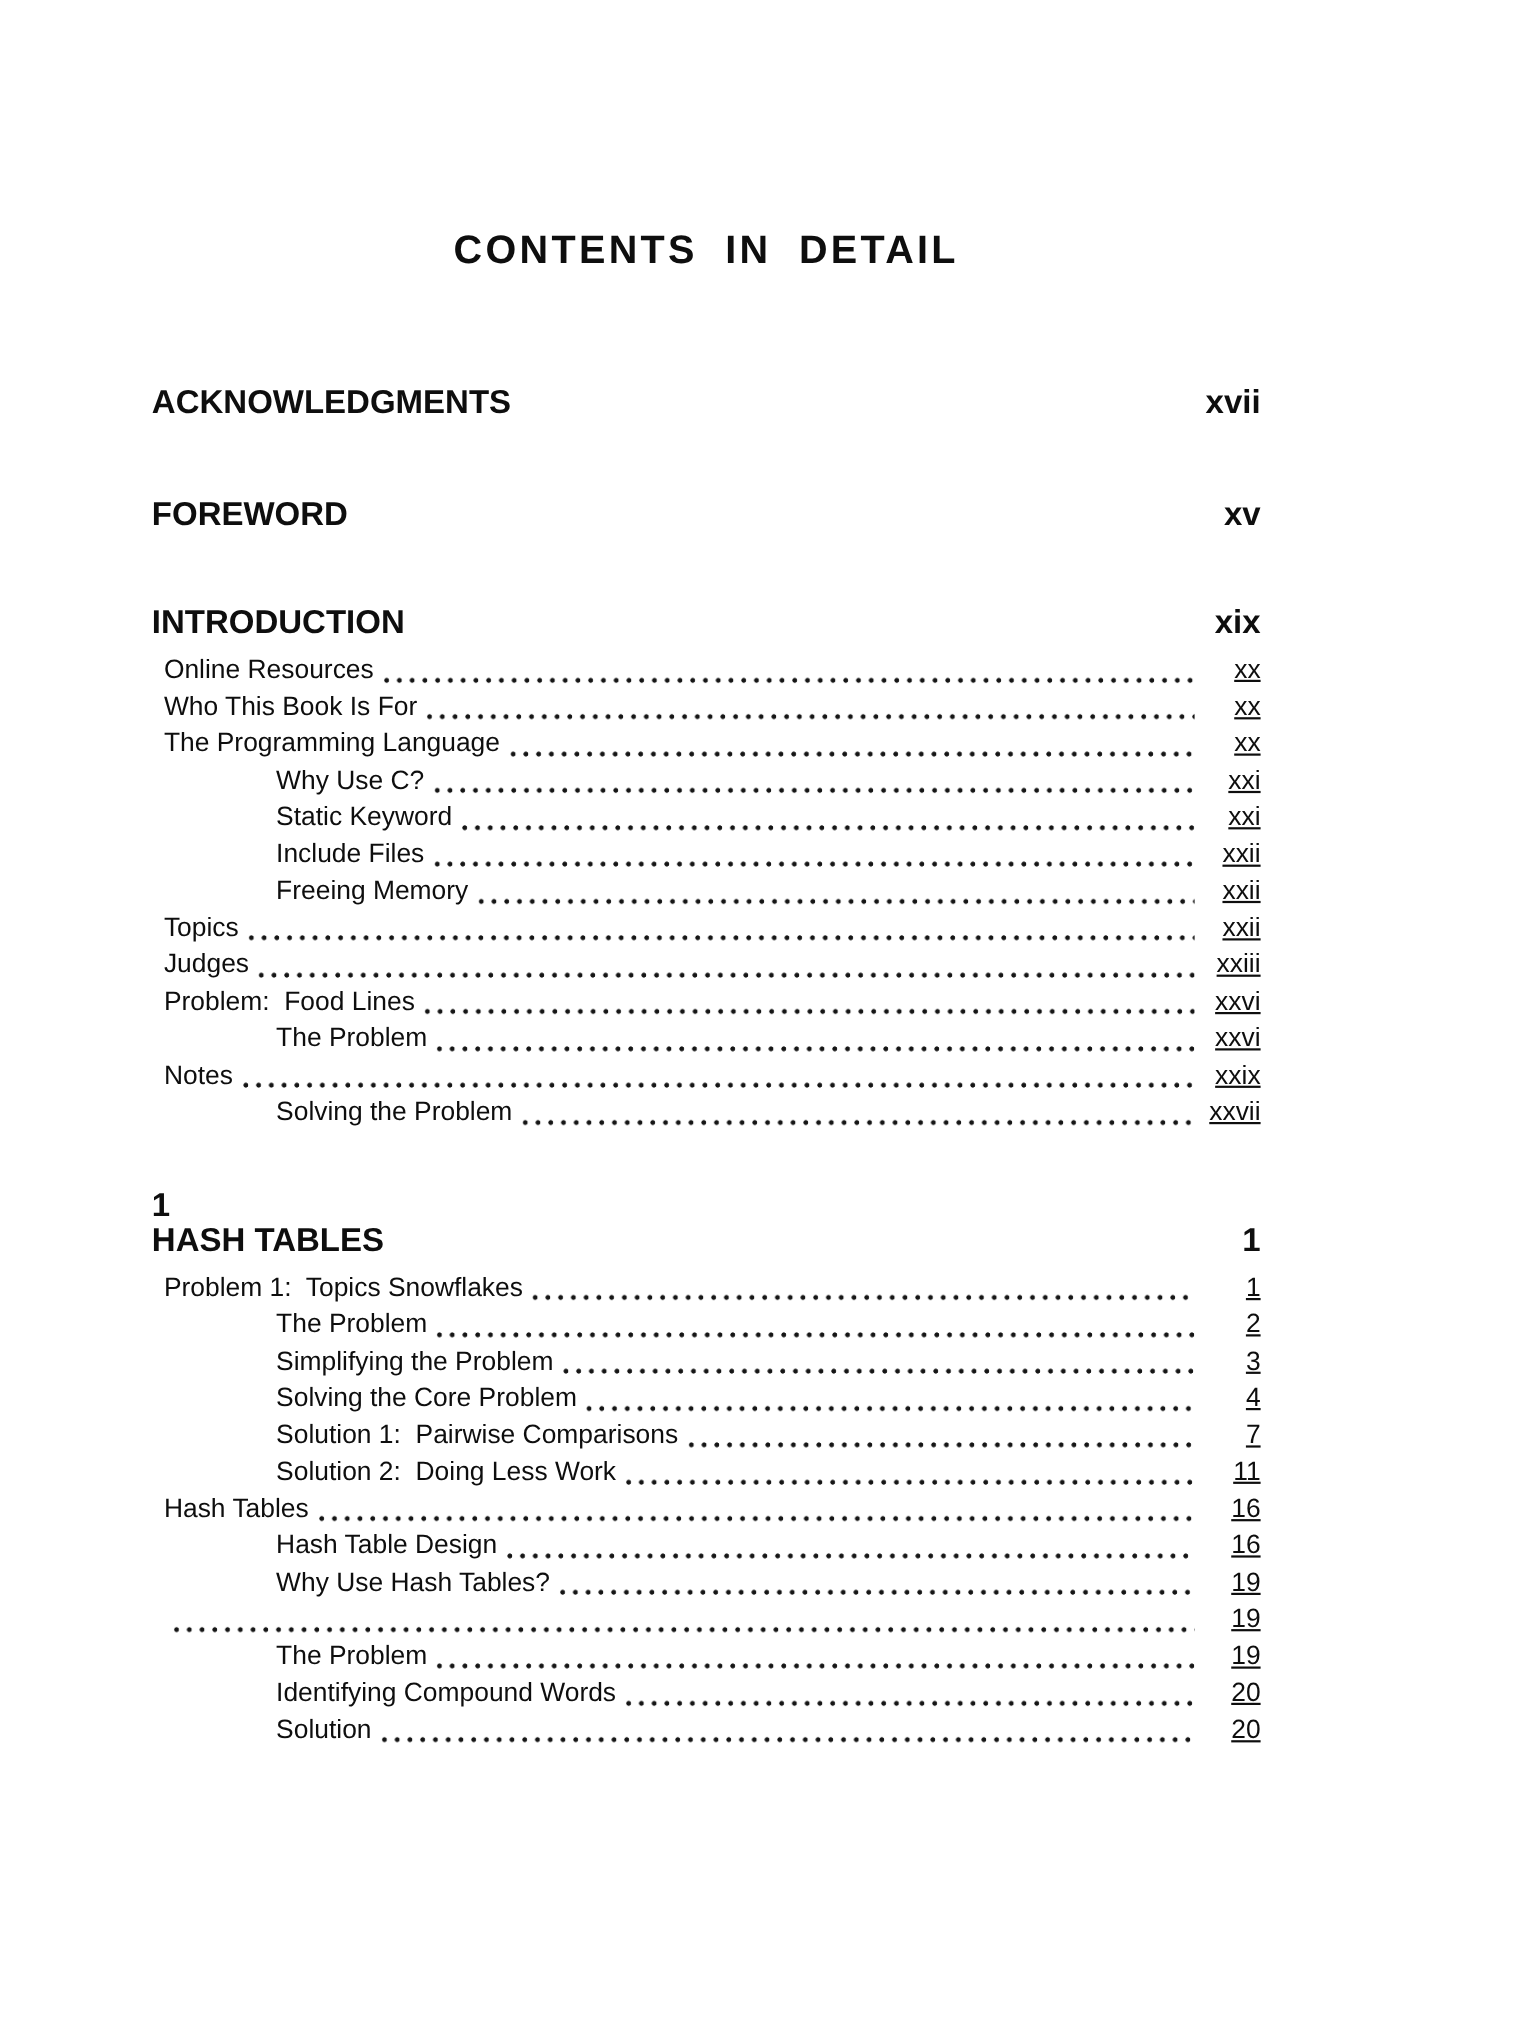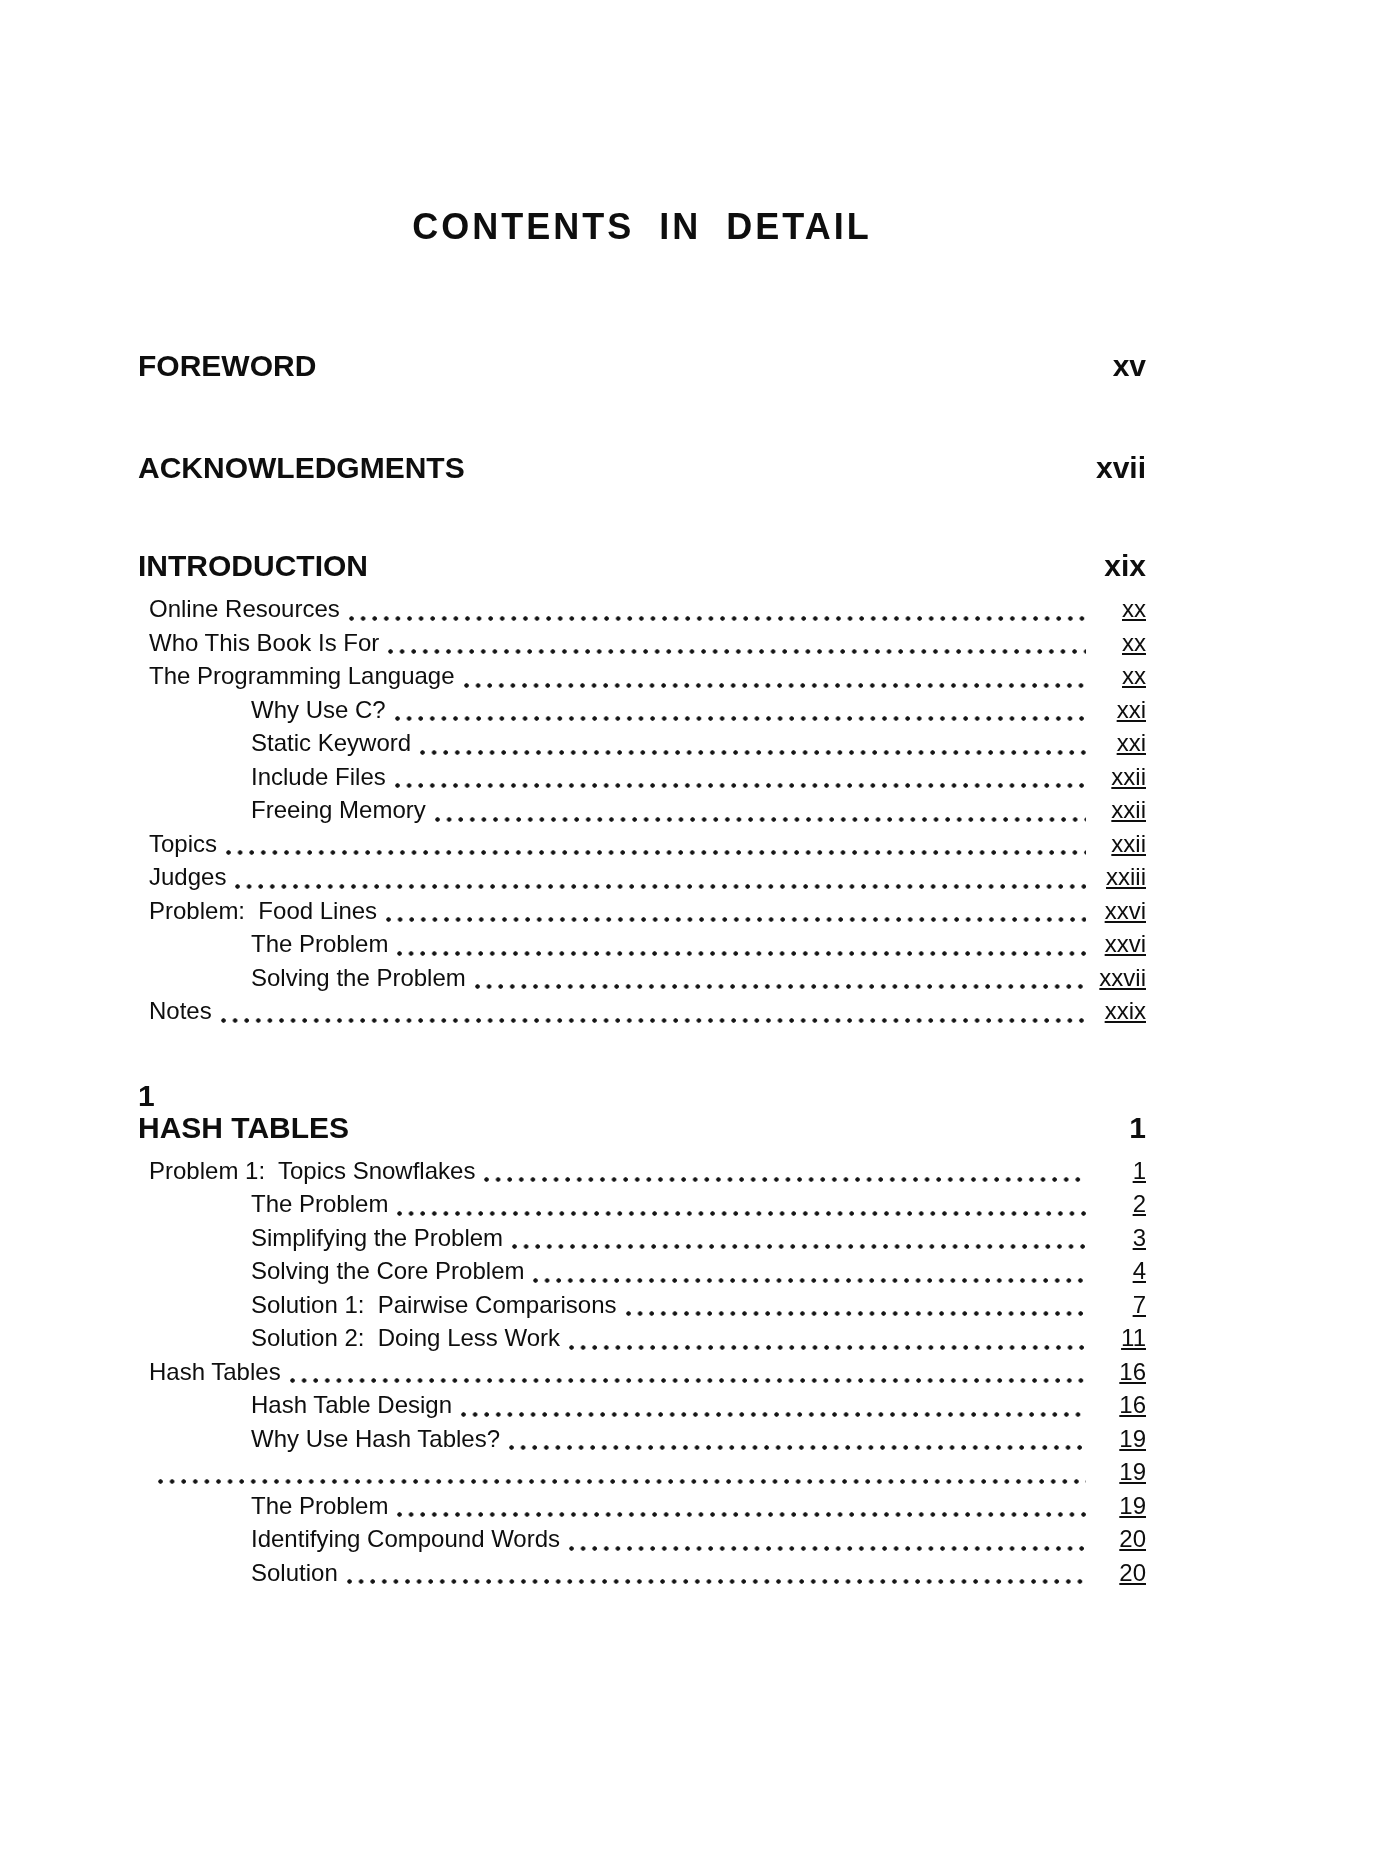--- a/index.html
+++ b/index.html
@@ -72,29 +72,29 @@
     text-decoration: underline;
   }
 </style>
 </head>
 <body>
 
 <div class="page">
   <h1 class="title">CONTENTS IN DETAIL</h1>
   <div id="front-matter">
   <div class="heading-row fm-row">
+    <span class="h-label">ACKNOWLEDGMENTS</span>
+    <span class="h-fill"></span>
+    <span class="h-page">xvii</span>
+  </div>
+
+  <div class="heading-row fm-row">
     <span class="h-label">FOREWORD</span>
     <span class="h-fill"></span>
     <span class="h-page">xv</span>
-  </div>
-
-  <div class="heading-row fm-row">
-    <span class="h-label">ACKNOWLEDGMENTS</span>
-    <span class="h-fill"></span>
-    <span class="h-page">xvii</span>
   </div>
 </div>
   <div id="sections">
   <section class="toc-section">
 
   <div class="heading-row">
     <span class="h-label">INTRODUCTION</span>
     <span class="h-fill"></span>
     <span class="h-page">xix</span>
   </div>
@@ -159,30 +159,30 @@
     <span class="leader"></span>
     <span class="e-page">xxvi</span>
   </div>
 
   <div class="entry-row indent">
     <span class="e-label">The Problem</span>
     <span class="leader"></span>
     <span class="e-page">xxvi</span>
   </div>
 
+  <div class="entry-row">
+    <span class="e-label">Notes</span>
+    <span class="leader"></span>
+    <span class="e-page">xxix</span>
+  </div>
+
   <div class="entry-row indent">
     <span class="e-label">Solving the Problem</span>
     <span class="leader"></span>
     <span class="e-page">xxvii</span>
-  </div>
-
-  <div class="entry-row">
-    <span class="e-label">Notes</span>
-    <span class="leader"></span>
-    <span class="e-page">xxix</span>
   </div>
 </div>
   </section>
 
   <section class="toc-section">
     <div class="chapter-number">1</div>
 
   <div class="heading-row">
     <span class="h-label">HASH TABLES</span>
     <span class="h-fill"></span>

